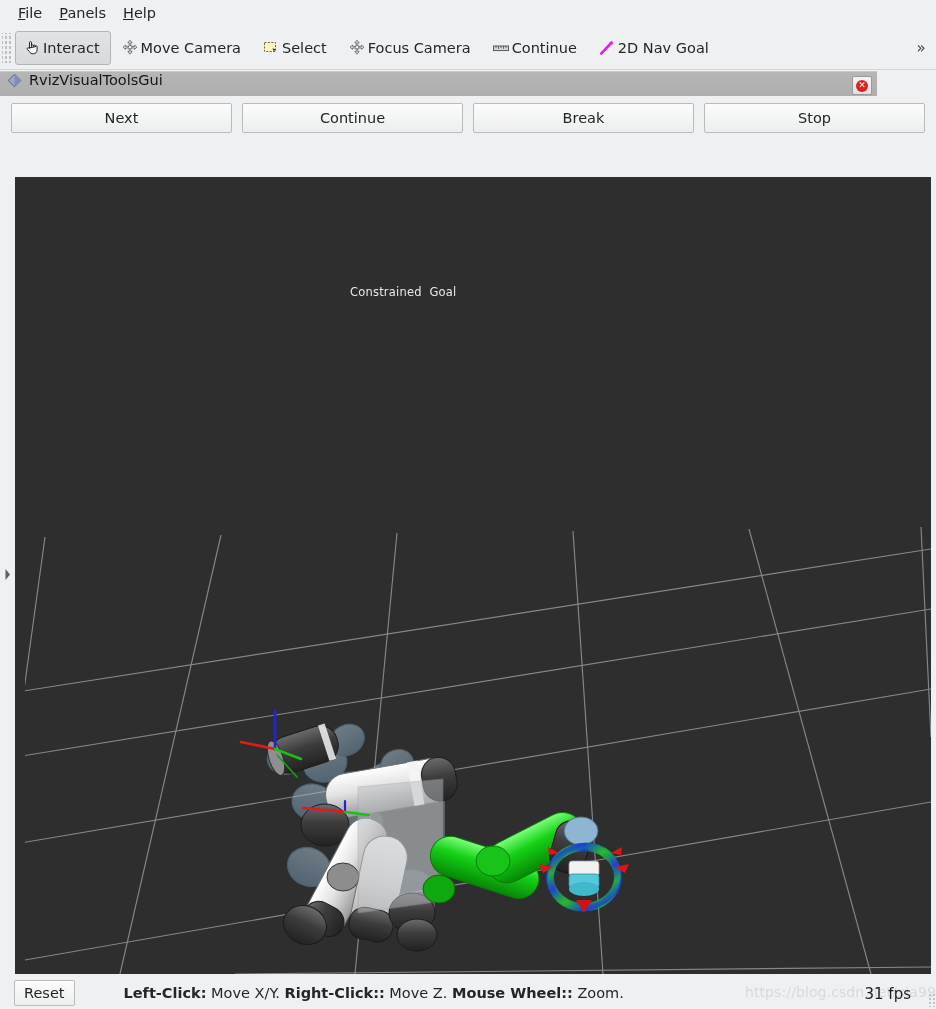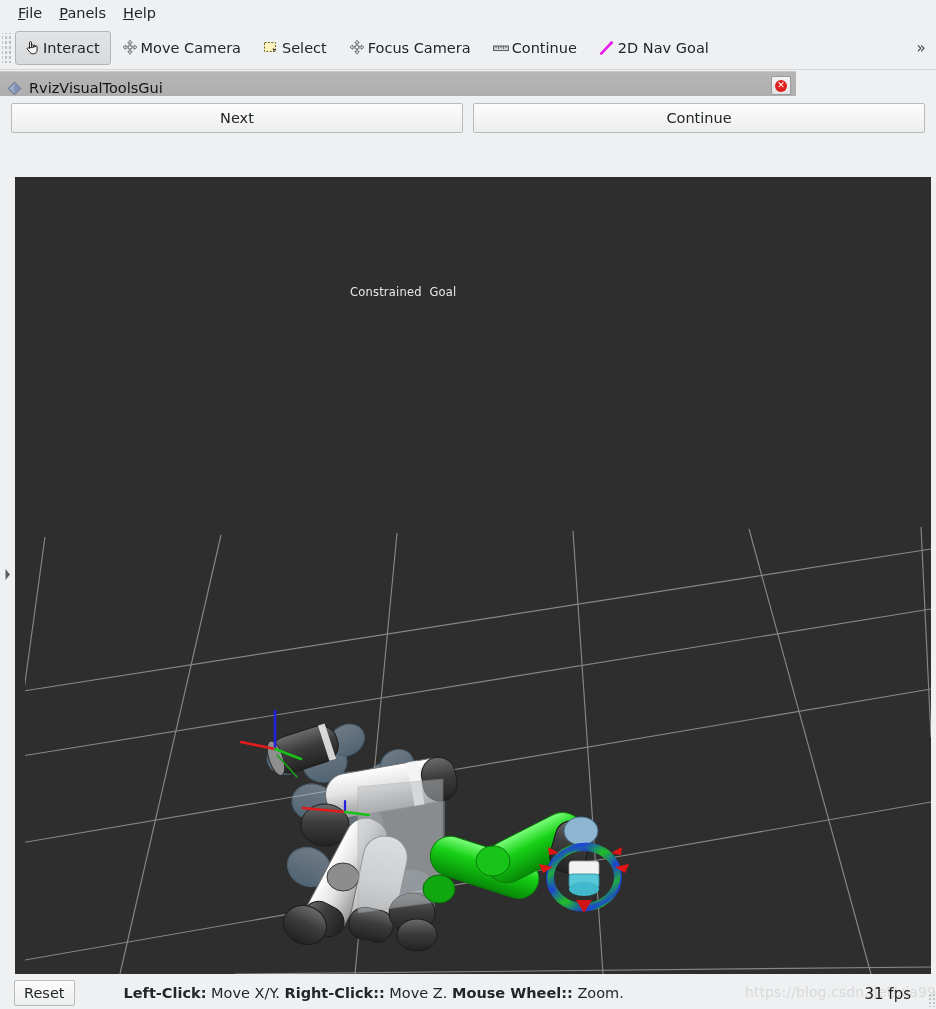--- a/index.html
+++ b/index.html
@@ -89,25 +89,25 @@
     width: 22px; height: 30px;
     display: flex; align-items: center; justify-content: center;
     font-size: 15px; color: #3a3d40;
     cursor: default;
   }
 
   
   .panel-title {
     position: absolute;
     left: 0; top: 71px;
-    width: 796px; height: 25px;
+    width: 877px; height: 25px;
     background: linear-gradient(#b6b6b6, #aeaeae);
     border-top: 1px solid #c9c9c9;
     display: flex;
-    align-items: flex-end;
+    align-items: flex-start;
     box-sizing: border-box;
   }
   .panel-title .diamond {
     margin-left: 6px;
     width: 16px; height: 16px;
     display: inline-flex; align-items: center; justify-content: center;
   }
   .panel-title .ptxt {
     margin-left: 7px;
     font-size: 14.5px;
@@ -361,20 +361,22 @@
     </span>
     <span class="ptxt">RvizVisualToolsGui</span>
     <div class="panel-close">
       <span class="xcircle">✕</span>
     </div>
   </div>
 
   <div class="btnrow">
     <div class="act-btn">Next</div>
     <div class="act-btn">Continue</div>
+    <div class="act-btn">Break</div>
+    <div class="act-btn">Stop</div>
   </div>
 
   <div class="splitter">
     <div class="dots"></div>
   </div>
 
   <div class="viewport-wrap">
 
     <div class="side-handle left">
       <span>

